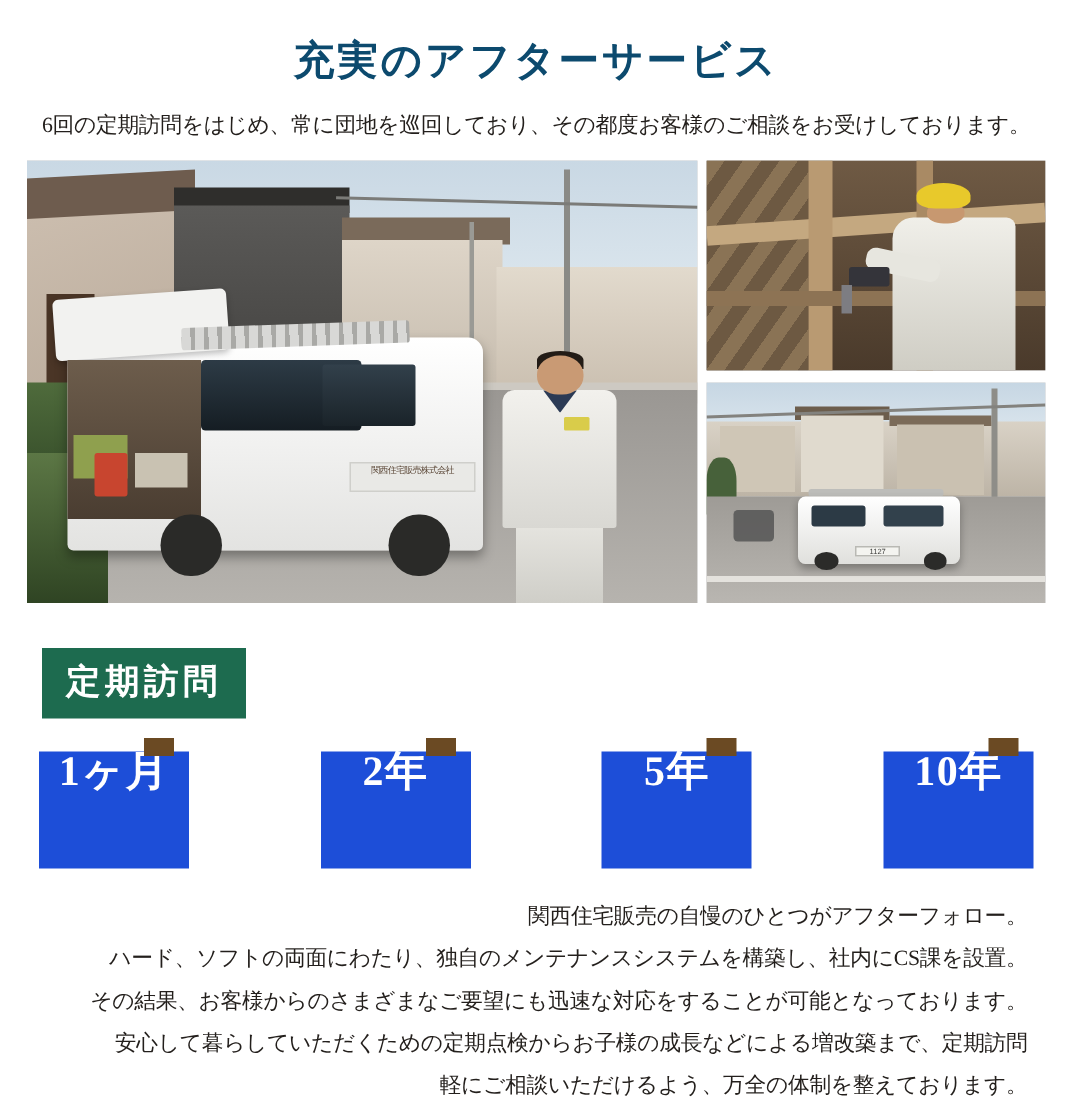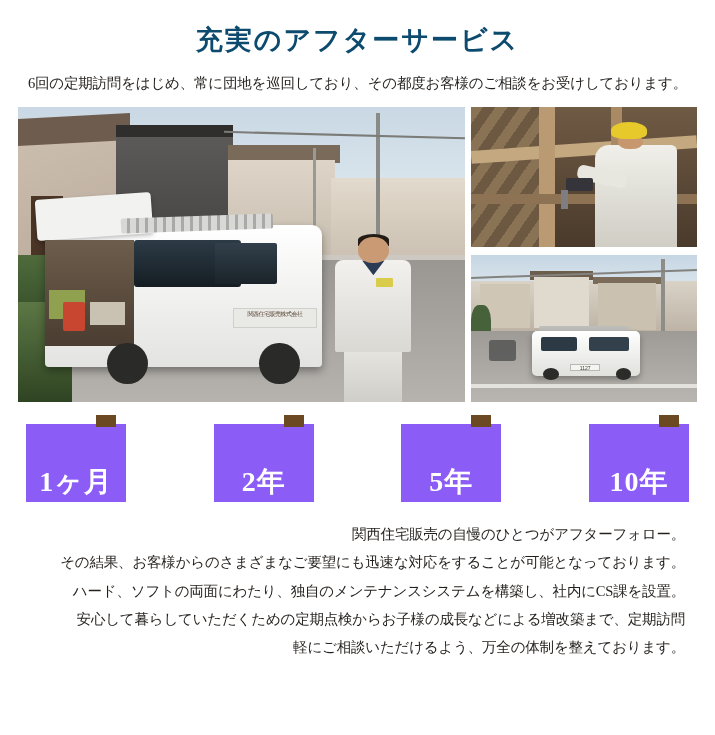--- a/index.html
+++ b/index.html
@@ -286,23 +286,22 @@
   
   .chips {
     display: flex;
     justify-content: space-between;
     margin: 22px 26px 0 26px;
   }
   .chip {
     position: relative;
     width: 100px;
     height: 78px;
-    background: #8b5cf6;
+    background: #1d4ed8;
     display: flex;
-    align-items: flex-end;
     justify-content: center;
     padding-bottom: 6px;
   }
   .chip-tab {
     position: absolute;
     top: -9px;
     right: 10px;
     width: 20px;
     height: 12px;
     background: #6b4a23;
@@ -413,20 +412,23 @@
         <div class="v-van-win"></div>
         <div class="v-van-win2"></div>
         <div class="v-wheel a"></div>
         <div class="v-wheel b"></div>
         <div class="v-plate">1127</div>
       </div>
     </div>
 
   </div>
 
+  <div class="badge-row">
+    <span class="badge">定期訪問</span>
+  </div>
 
   <div class="chips">
     <div class="chip">
       <span class="chip-tab"></span>
       <span class="chip-label">1ヶ月</span>
     </div>
     <div class="chip">
       <span class="chip-tab"></span>
       <span class="chip-label">2年</span>
     </div>
@@ -435,19 +437,19 @@
       <span class="chip-label">5年</span>
     </div>
     <div class="chip">
       <span class="chip-tab"></span>
       <span class="chip-label">10年</span>
     </div>
   </div>
 
   <div class="body-text">
     <p>関西住宅販売の自慢のひとつがアフターフォロー。</p>
+    <p>ハード、ソフトの両面にわたり、独自のメンテナンスシステムを構築し、社内にCS課を設置。</p>
     <p>その結果、お客様からのさまざまなご要望にも迅速な対応をすることが可能となっております。</p>
-    <p>ハード、ソフトの両面にわたり、独自のメンテナンスシステムを構築し、社内にCS課を設置。</p>
     <p>安心して暮らしていただくための定期点検からお子様の成長などによる増改築まで、定期訪問</p>
     <p>軽にご相談いただけるよう、万全の体制を整えております。</p>
   </div>
 
 </div>
 
 </body></html>

